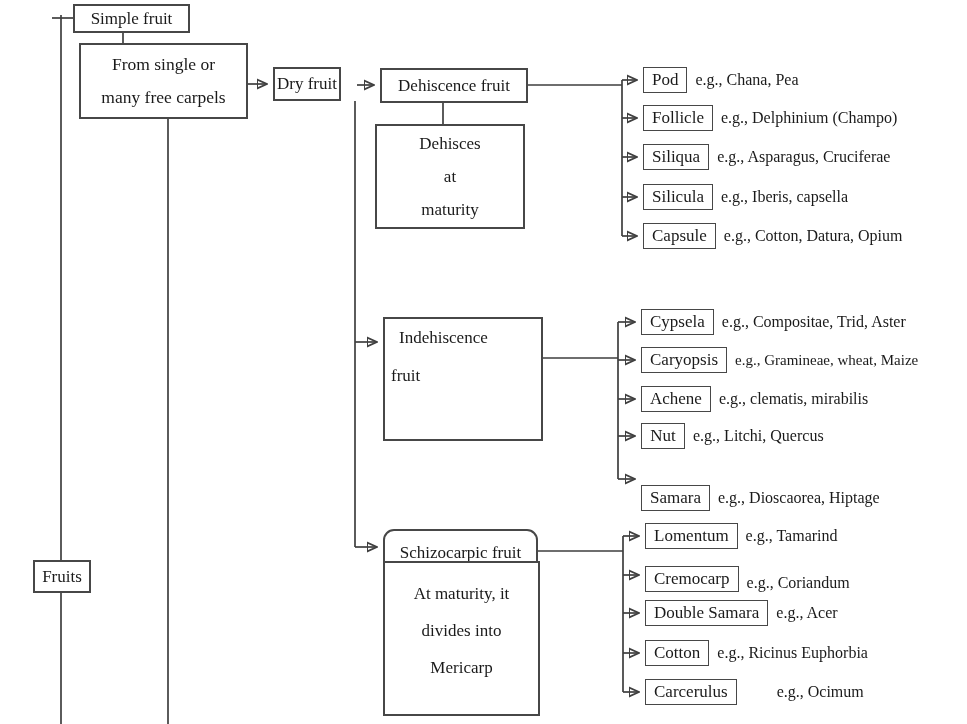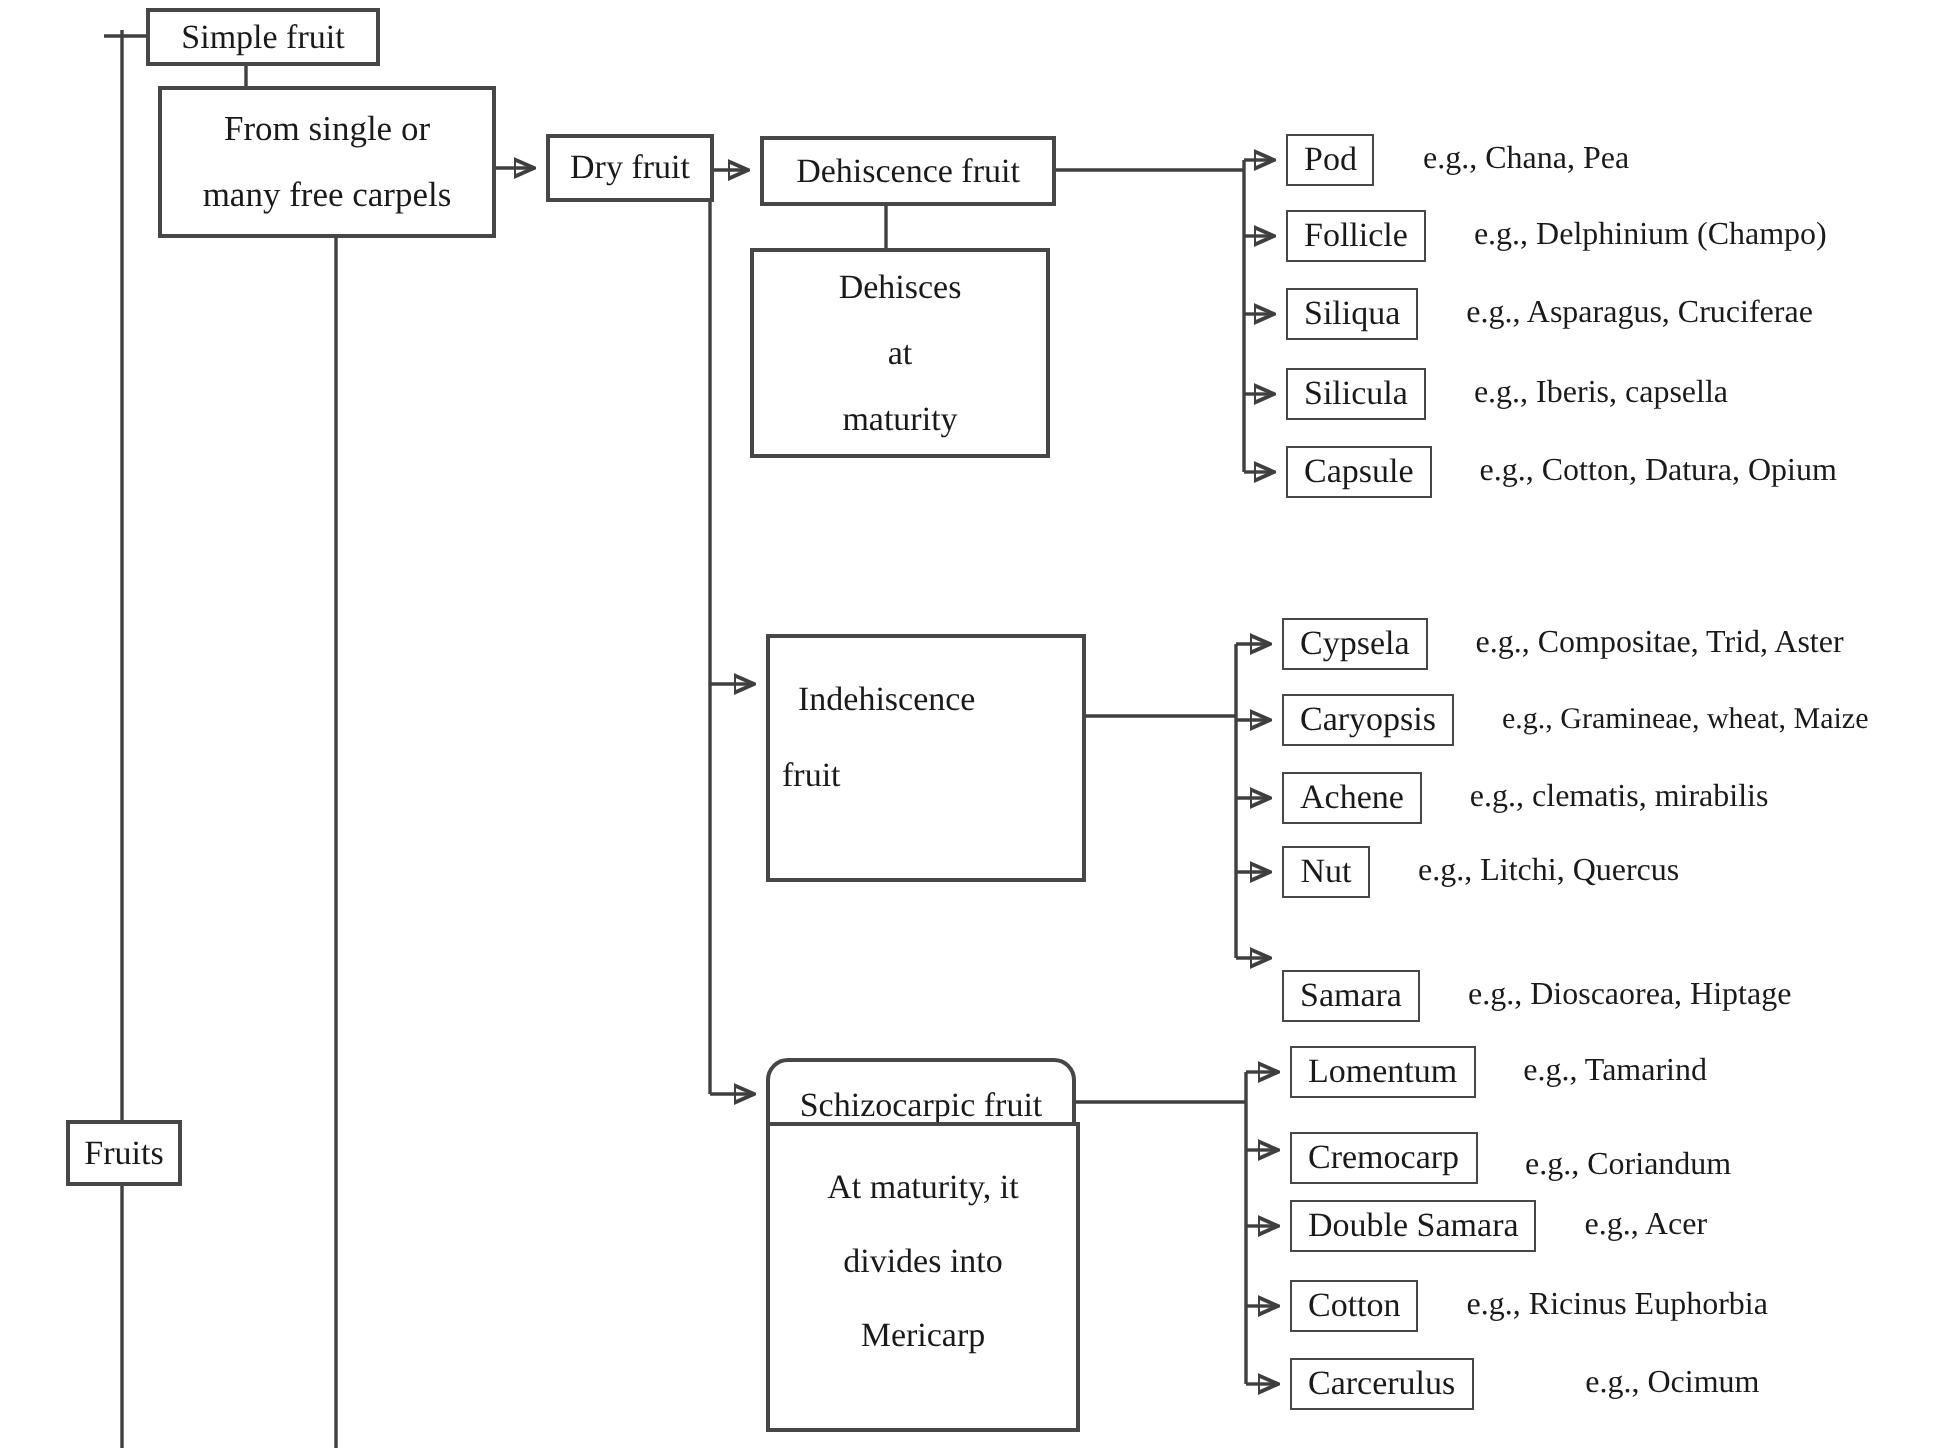--- a/index.html
+++ b/index.html
@@ -42,21 +42,21 @@
   }
   .leaf-box{
     border:1.8px solid #474747;
     background:var(--background);
     box-sizing:border-box;
     padding:2px 8px;
     min-width:44px;
     text-align:center;
     font-size:17px;
   }
-  .leaf-example{margin-left:24px;font-size:16px;}
+  .leaf-example{margin-left:8px;font-size:16px;}
 </style>
 </head>
 <body>
 
 <div class="diagram">
 
   <svg width="967" height="724" viewBox="0 0 967 724">
     <defs>
       <marker id="arrow" viewBox="0 0 10 10" refX="9" refY="5" markerWidth="6.5" markerHeight="6.5" orient="auto">
         <path d="M0,1 L9,5 L0,9 Z" fill="#3f3f3f" stroke="none"></path>
@@ -95,31 +95,31 @@
     <path d="M623,692 H639" marker-end="url(#arrow)"></path>
   </svg>
 
   <div class="box lg note-lines sp33" style="left:79px;top:43px;width:169px;height:76px;">
     <span>From single or</span>
     <span>many free carpels</span>
   </div>
 
   <div class="box" style="left:73px;top:4px;width:117px;height:29px;">Simple fruit</div>
 
-  <div class="box" style="left:273px;top:67px;width:84px;height:34px;">Dry fruit</div>
+  <div class="box" style="left:273px;top:67px;width:68px;height:34px;">Dry fruit</div>
 
   <div class="box" style="left:380px;top:68px;width:148px;height:35px;">Dehiscence fruit</div>
 
   <div class="box note-lines sp33" style="left:375px;top:124px;width:150px;height:105px;">
     <span>Dehisces</span>
     <span>at</span>
     <span>maturity</span>
   </div>
 
-  <div class="box left-align" style="left:383px;top:317px;width:160px;height:124px;padding-top:12px;">
+  <div class="box left-align" style="left:383px;top:317px;width:160px;height:124px;">
     <span style="padding-left:14px;line-height:38px;">Indehiscence</span>
     <span style="padding-left:6px;line-height:38px;">fruit</span>
   </div>
 
   <div class="box" style="left:383px;top:529px;width:155px;height:48px;border-radius:11px;">Schizocarpic fruit</div>
 
   <div class="box note-lines sp37" style="left:383px;top:561px;width:157px;height:155px;justify-content:flex-start;padding-top:12px;">
     <span>At maturity, it</span>
     <span>divides into</span>
     <span>Mericarp</span>

